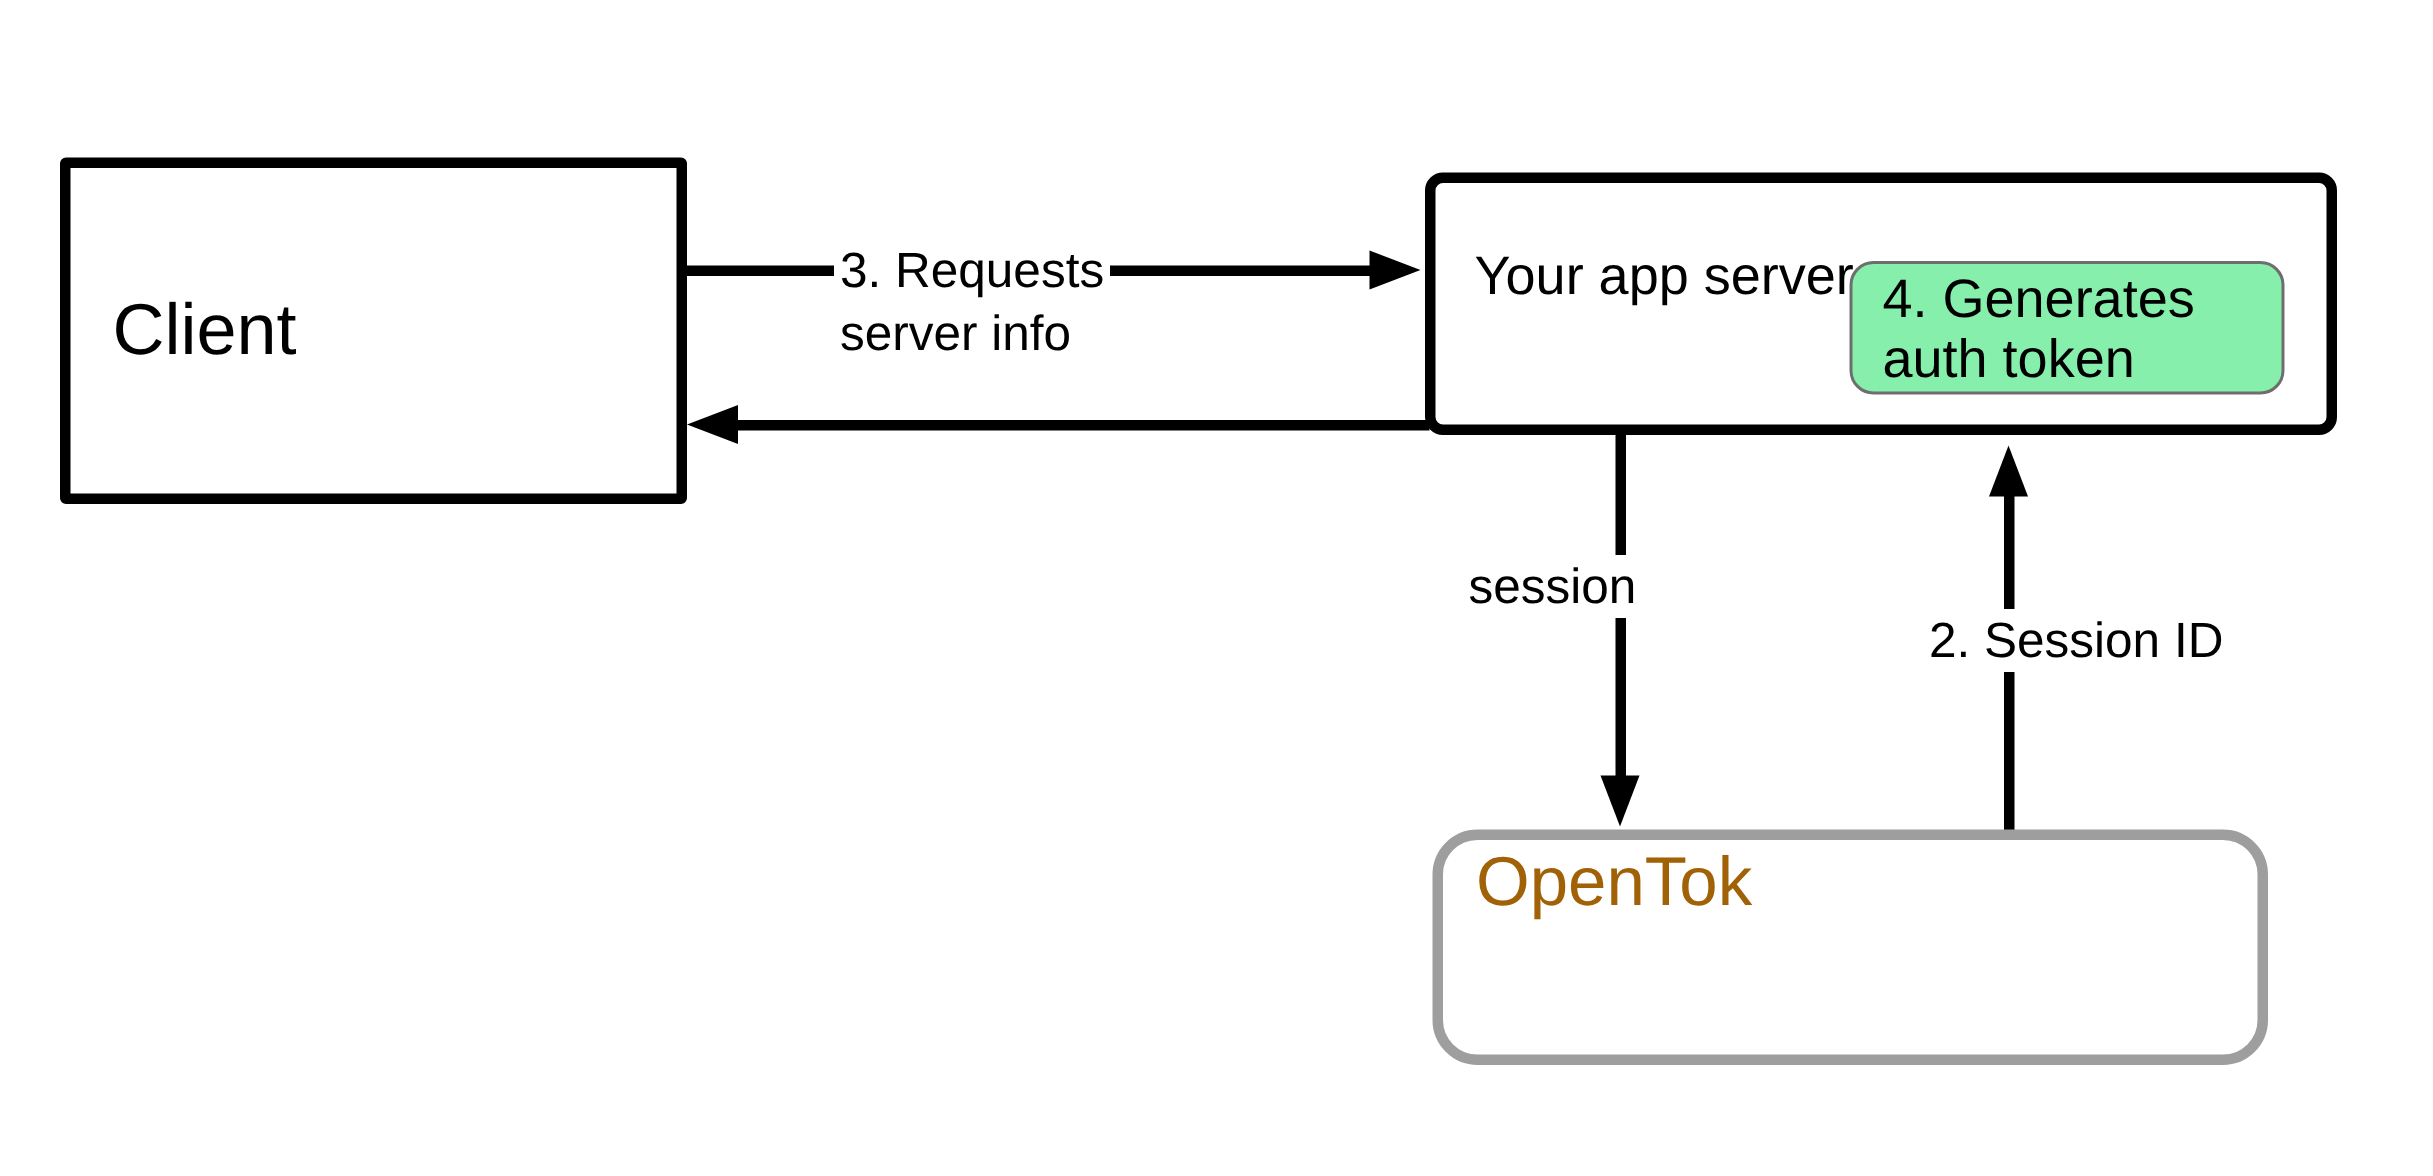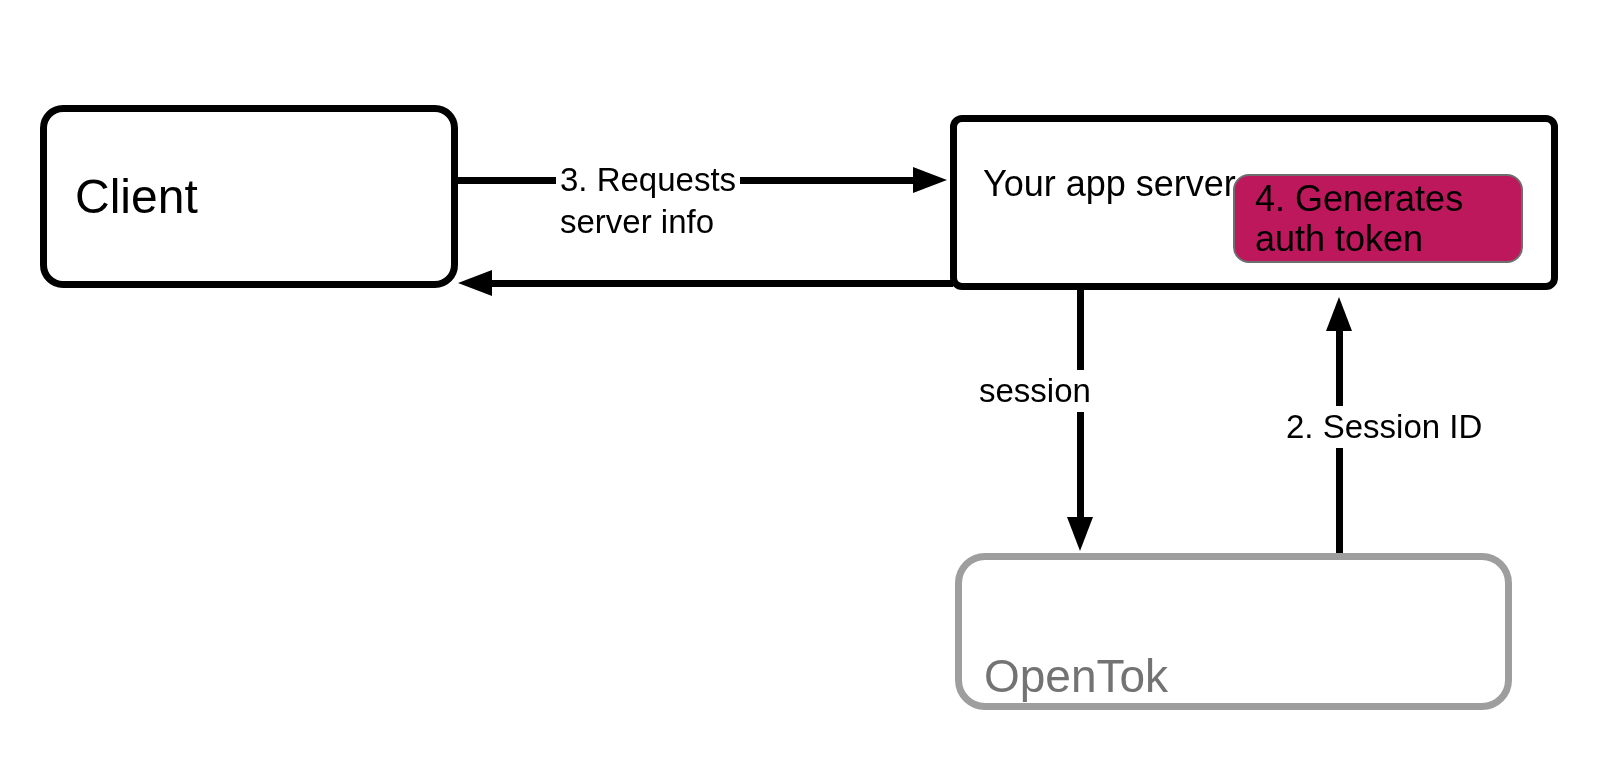--- a/index.html
+++ b/index.html
@@ -13,52 +13,52 @@
     overflow: hidden;
   }
   .box {
     position: absolute;
     background: #ffffff;
     border: 7px solid #000000;
     box-sizing: border-box;
     z-index: 2;
   }
   #client-box {
-    left: 40px; top: 105px; width: 418px; height: 183px;
-    border-radius: 23px;
+    left: 40px; top: 105px; width: 418px; height: 231px;
+    border-radius: 4px;
     display: flex; align-items: center;
     padding-left: 28px;
     font-size: 48px;
   }
   #app-server-box {
     left: 950px; top: 115px; width: 608px; height: 175px;
     border-radius: 12px;
   }
   .app-server-label {
     position: absolute; left: 26px; top: 42px;
     font-size: 36px; line-height: 40px;
   }
   #generates-box {
     position: absolute;
     left: 276px; top: 52px; width: 290px; height: 89px;
-    background: #be185d;
+    background: #86efac;
     border: 2px solid #6e6e6e;
     border-radius: 16px;
     box-sizing: border-box;
     display: flex; flex-direction: column; justify-content: center;
     padding-left: 20px;
     font-size: 36px; line-height: 40px;
   }
   #opentok-box {
     left: 955px; top: 553px; width: 557px; height: 157px;
     border: 7px solid #9e9e9e;
     border-radius: 30px;
-    color: #737373;
+    color: #a16207;
     font-size: 46px;
-    display: flex; align-items: flex-end;
+    display: flex; align-items: flex-start;
     padding-left: 22px;
   }
   .line { position: absolute; background: #000000; z-index: 1; }
   #line-requests { left: 455px; top: 177px; width: 462px; height: 7px; }
   #line-authtoken { left: 490px; top: 280px; width: 463px; height: 7px; }
   #line-create { left: 1077px; top: 288px; width: 7px; height: 234px; }
   #line-sessionid { left: 1336px; top: 330px; width: 7px; height: 226px; }
   .arrowhead { position: absolute; width: 0; height: 0; z-index: 1; }
   #head-requests {
     left: 913px; top: 167px;

